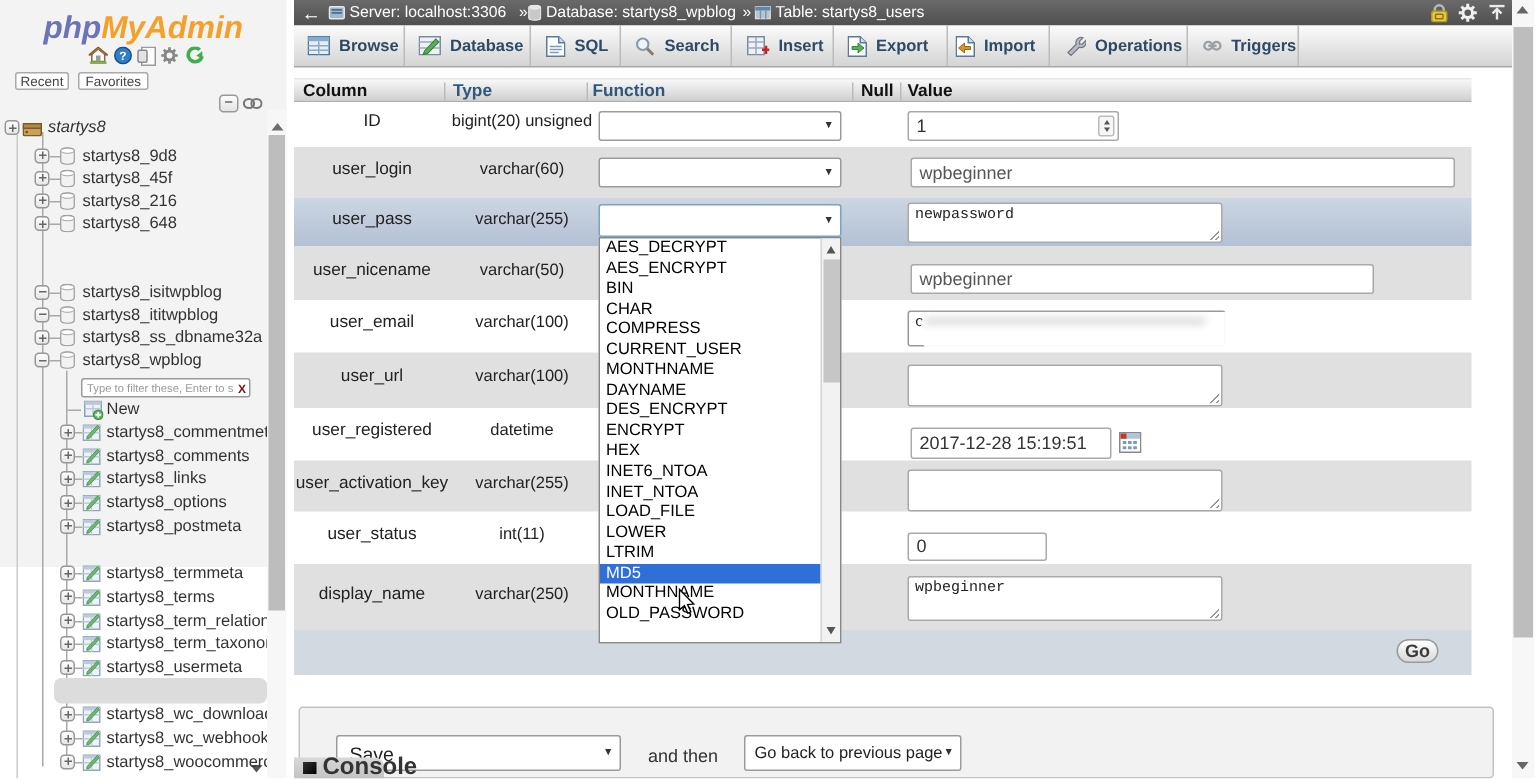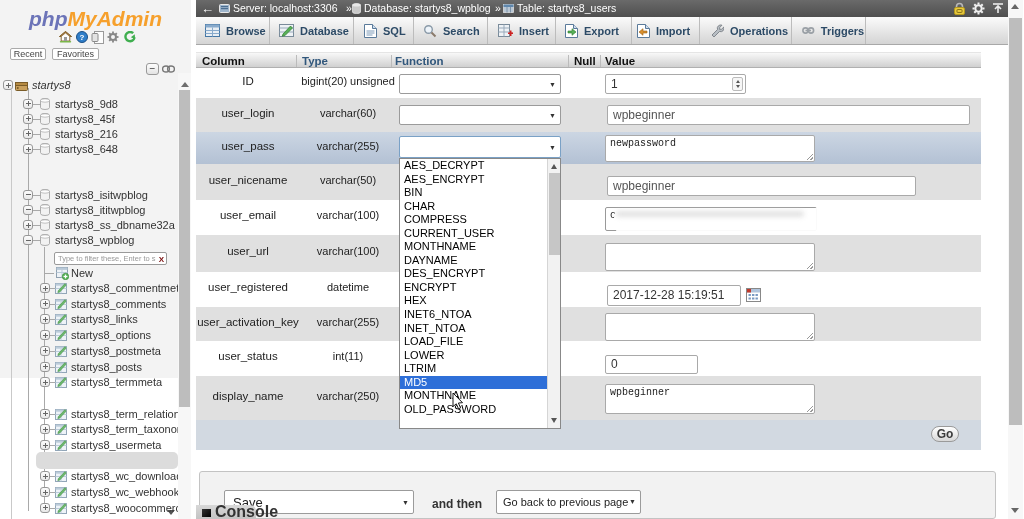--- a/index.html
+++ b/index.html
@@ -251,43 +251,43 @@
 <span class="pb pl" style="left:40px"></span>
 <svg class="a" style="left:55px;top:2px" width="13" height="12">
         <rect x="0.5" y="1.5" width="11" height="10" fill="#eef3f8" stroke="#92a6b8"></rect>
         <rect x="0.5" y="1.5" width="11" height="2.2" fill="#bcccda"></rect>
         <line x1="0.5" y1="6.5" x2="11.5" y2="6.5" stroke="#bcccda"></line>
         <line x1="6" y1="3.7" x2="6" y2="11.5" stroke="#bcccda"></line>
         <path d="M3.2 8.8 L10 1.6 L11.4 3 L4.6 10.2 L2.8 10.6 Z" fill="#6cb86c" stroke="#3f8a3f" stroke-width="0.5"></path>
       </svg>
 <span class="a" style="left:71px">startys8_postmeta</span>
     </div>
-<div class="tr1" style="top:358.5px">
-<span class="a" style="left:50px;top:8px;width:5px;height:1px;background:#a9a9a9"></span>
-<span class="pb pl" style="left:40px"></span>
-<svg class="a" style="left:55px;top:2px" width="13" height="12">
-        <rect x="0.5" y="1.5" width="11" height="10" fill="#eef3f8" stroke="#92a6b8"></rect>
-        <rect x="0.5" y="1.5" width="11" height="2.2" fill="#bcccda"></rect>
-        <line x1="0.5" y1="6.5" x2="11.5" y2="6.5" stroke="#bcccda"></line>
-        <line x1="6" y1="3.7" x2="6" y2="11.5" stroke="#bcccda"></line>
-        <path d="M3.2 8.8 L10 1.6 L11.4 3 L4.6 10.2 L2.8 10.6 Z" fill="#6cb86c" stroke="#3f8a3f" stroke-width="0.5"></path>
-      </svg>
-<span class="a" style="left:71px">startys8_posts</span>
-    </div>
 <div class="tr1" style="top:374.2px">
 <span class="a" style="left:50px;top:8px;width:5px;height:1px;background:#a9a9a9"></span>
 <span class="pb pl" style="left:40px"></span>
 <svg class="a" style="left:55px;top:2px" width="13" height="12">
         <rect x="0.5" y="1.5" width="11" height="10" fill="#eef3f8" stroke="#92a6b8"></rect>
         <rect x="0.5" y="1.5" width="11" height="2.2" fill="#bcccda"></rect>
         <line x1="0.5" y1="6.5" x2="11.5" y2="6.5" stroke="#bcccda"></line>
         <line x1="6" y1="3.7" x2="6" y2="11.5" stroke="#bcccda"></line>
         <path d="M3.2 8.8 L10 1.6 L11.4 3 L4.6 10.2 L2.8 10.6 Z" fill="#6cb86c" stroke="#3f8a3f" stroke-width="0.5"></path>
       </svg>
 <span class="a" style="left:71px">startys8_termmeta</span>
+    </div>
+<div class="tr1" style="top:389.9px">
+<span class="a" style="left:50px;top:8px;width:5px;height:1px;background:#a9a9a9"></span>
+<span class="pb pl" style="left:40px"></span>
+<svg class="a" style="left:55px;top:2px" width="13" height="12">
+        <rect x="0.5" y="1.5" width="11" height="10" fill="#eef3f8" stroke="#92a6b8"></rect>
+        <rect x="0.5" y="1.5" width="11" height="2.2" fill="#bcccda"></rect>
+        <line x1="0.5" y1="6.5" x2="11.5" y2="6.5" stroke="#bcccda"></line>
+        <line x1="6" y1="3.7" x2="6" y2="11.5" stroke="#bcccda"></line>
+        <path d="M3.2 8.8 L10 1.6 L11.4 3 L4.6 10.2 L2.8 10.6 Z" fill="#6cb86c" stroke="#3f8a3f" stroke-width="0.5"></path>
+      </svg>
+<span class="a" style="left:71px">startys8_terms</span>
     </div>
 <div class="tr1" style="top:405.6px">
 <span class="a" style="left:50px;top:8px;width:5px;height:1px;background:#a9a9a9"></span>
 <span class="pb pl" style="left:40px"></span>
 <svg class="a" style="left:55px;top:2px" width="13" height="12">
         <rect x="0.5" y="1.5" width="11" height="10" fill="#eef3f8" stroke="#92a6b8"></rect>
         <rect x="0.5" y="1.5" width="11" height="2.2" fill="#bcccda"></rect>
         <line x1="0.5" y1="6.5" x2="11.5" y2="6.5" stroke="#bcccda"></line>
         <line x1="6" y1="3.7" x2="6" y2="11.5" stroke="#bcccda"></line>
         <path d="M3.2 8.8 L10 1.6 L11.4 3 L4.6 10.2 L2.8 10.6 Z" fill="#6cb86c" stroke="#3f8a3f" stroke-width="0.5"></path>
@@ -607,20 +607,20 @@
 <div class="sbthumb" style="left:1px;top:14px;width:11px;height:82px;background:#c6c6c6"></div>
 <div class="arr" style="left:3px;bottom:5px;border-left:3.5px solid transparent;border-right:3.5px solid transparent;border-top:5px solid #555"></div>
     </div>
 <svg class="a" style="left:52px;top:234px;overflow:visible" width="12" height="18">
       <path d="M1 0 L1 13.5 L4.3 10.8 L6.5 15.8 L8.6 14.9 L6.4 10 L10.5 9.7 Z" fill="#fff" stroke="#000" stroke-width="0.9"></path>
     </svg>
   </div>
 
 <div id="fieldset" class="a"></div>
 <div class="sel a" style="left:224px;top:490px;width:190px;height:24px;line-height:23px;padding-left:8px;font-size:13px;color:#222">Save</div>
-<span class="a" style="left:432px;top:497px;font-weight:bold;color:#333">and then</span>
+<span class="a" style="left:432px;top:497px;font-weight:normal;color:#333">and then</span>
 <div class="sel a" style="left:496px;top:490px;width:145px;height:24px;line-height:22px;padding-left:6px;font-size:11px;color:#222">Go back to previous page</div>
 <div id="console" class="a"><span style="display:inline-block;width:9px;height:8px;background:linear-gradient(135deg,#333,#000);margin:0 4px 0 6px"></span>Console</div>
 
 <div class="a sbtrack" style="left:1008px;top:0;width:15px;height:519px"></div>
 <div class="arr" style="left:1011px;top:4px;border-left:4px solid transparent;border-right:4px solid transparent;border-bottom:5px solid #666"></div>
 <div class="sbthumb" style="left:1009px;top:18px;width:13px;height:407px"></div>
 <div class="arr" style="left:1011px;top:508px;border-left:4px solid transparent;border-right:4px solid transparent;border-top:5px solid #666"></div>
 
 </body></html>

